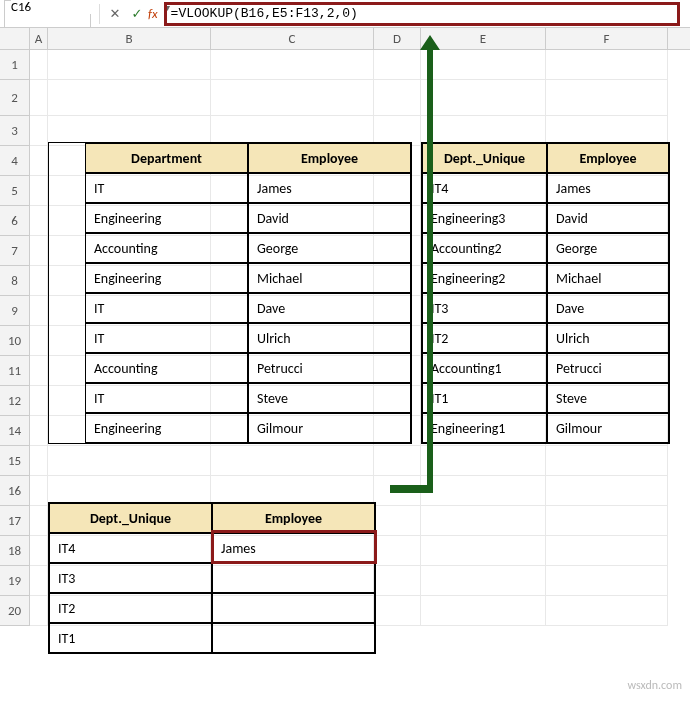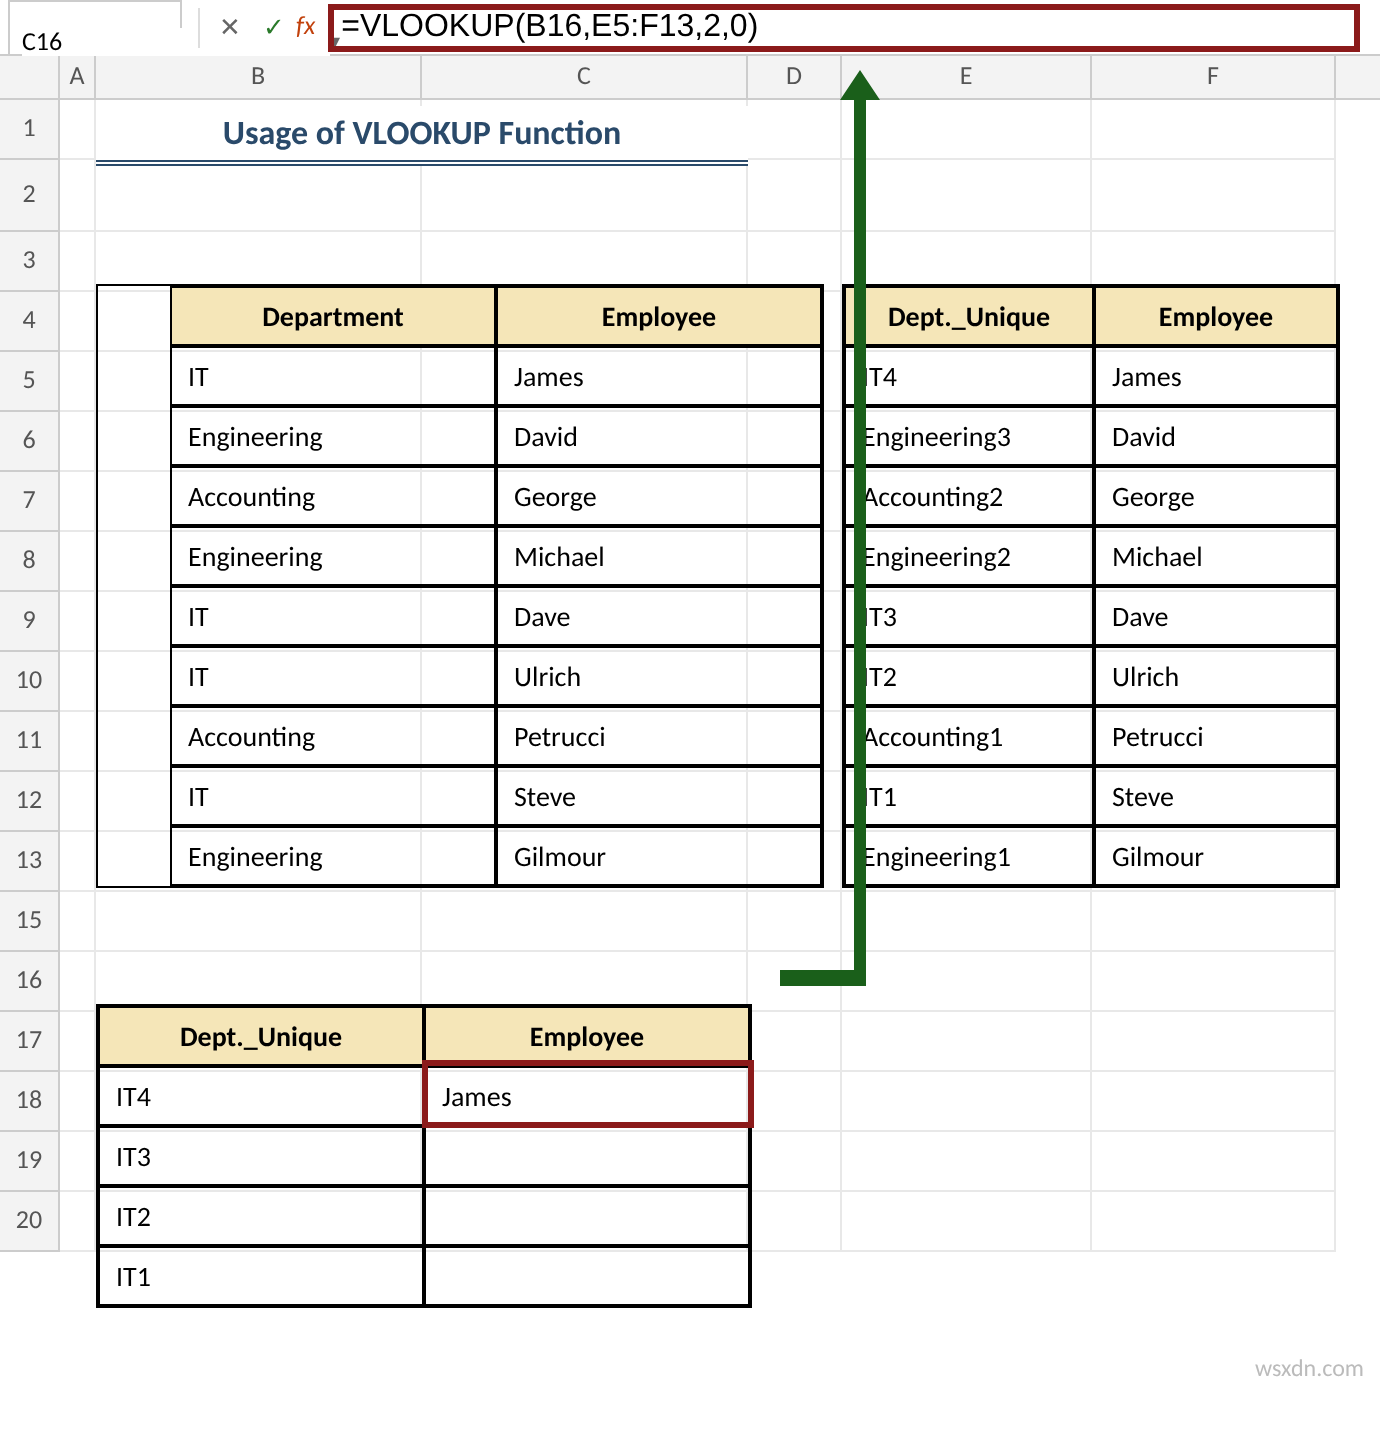--- a/index.html
+++ b/index.html
@@ -1,27 +1,27 @@
 <!DOCTYPE html>
 <html><head>
   <meta charset="utf-8">
   <style>
     * { box-sizing: border-box; margin: 0; padding: 0; }
     body { font-family: Calibri, Arial, sans-serif; font-size: 14px; background: #fff; width: 690px; height: 716px; position: relative; overflow: hidden; }
     
     .formula-bar { display: flex; align-items: center; height: 28px; border-bottom: 1px solid #ccc; background: #fff; }
-    .name-box { width: 87px; height: 24px; border: 1px solid #ccc; margin: 2px 4px; display: flex; align-items: flex-start; padding: 13px 6px; background: #fff; font-size: 13px; }
+    .name-box { width: 87px; height: 24px; border: 1px solid #ccc; margin: 2px 4px; display: flex; align-items: flex-end; padding: 13px 6px; background: #fff; font-size: 13px; }
     .name-box-input { border: none; outline: none; flex: 1; font-size: 13px; font-family: inherit; }
     .name-dropdown { width: 16px; text-align: center; color: #666; font-size: 10px; }
     .fb-divider { width: 1px; height: 20px; background: #ddd; margin: 0 4px; }
     .fb-btn { width: 22px; height: 22px; display: flex; align-items: center; justify-content: center; color: #666; font-size: 13px; }
     .fb-btn.green { color: #2a7a2a; }
     .fx-label { font-style: italic; font-size: 13px; color: #c2410c; margin-right: 6px; }
     .formula-input-wrap { flex: 1; height: 24px; border: 3px solid #8b1a1a; margin-right: 10px; display: flex; align-items: center; padding: 0 4px; }
-    .formula-input { border: none; outline: none; width: 100%; font-size: 16px; font-family: Liberation Sans, sans-serif; }
+    .formula-input { border: none; outline: none; width: 100%; font-size: 13px; font-family: Liberation Mono, monospace; }
     
     .grid-area { position: relative; }
     .col-headers { display: flex; height: 22px; background: #f3f3f3; border-bottom: 1px solid #ccc; }
     .corner { width: 30px; border-right: 1px solid #ccc; background: #f3f3f3; }
     .col-h { text-align: center; line-height: 22px; border-right: 1px solid #ccc; color: #555; font-size: 13px; background: #f3f3f3; }
     .col-A { width: 18px; }
     .col-B { width: 163px; }
     .col-C { width: 163px; }
     .col-D { width: 47px; }
     .col-E { width: 125px; }
@@ -202,21 +202,21 @@
     <div class="row">
         <div class="row-h">12</div>
         <div class="cell col-A"></div>
         <div class="cell col-B"></div>
         <div class="cell col-C"></div>
         <div class="cell col-D"></div>
         <div class="cell col-E"></div>
         <div class="cell col-F"></div>
       </div>
     <div class="row">
-        <div class="row-h">13</div>
+        <div class="row-h">14</div>
         <div class="cell col-A"></div>
         <div class="cell col-B"></div>
         <div class="cell col-C"></div>
         <div class="cell col-D"></div>
         <div class="cell col-E"></div>
         <div class="cell col-F"></div>
       </div>
     <div class="row">
         <div class="row-h">15</div>
         <div class="cell col-A"></div>
@@ -265,21 +265,20 @@
     <div class="row">
         <div class="row-h">20</div>
         <div class="cell col-A"></div>
         <div class="cell col-B"></div>
         <div class="cell col-C"></div>
         <div class="cell col-D"></div>
         <div class="cell col-E"></div>
         <div class="cell col-F"></div>
       </div>
 
-    <div class="title-wrap title-cell">Usage of VLOOKUP Function</div>
 
     <div class="data-table t1">
       <div class="dt-row">
           <div class="dt-cell dt-header c-b">Department</div>
           <div class="dt-cell dt-header c-c">Employee</div>
         </div>
       <div class="dt-row">
           <div class="dt-cell c-b">IT</div>
           <div class="dt-cell c-c">James</div>
         </div>

